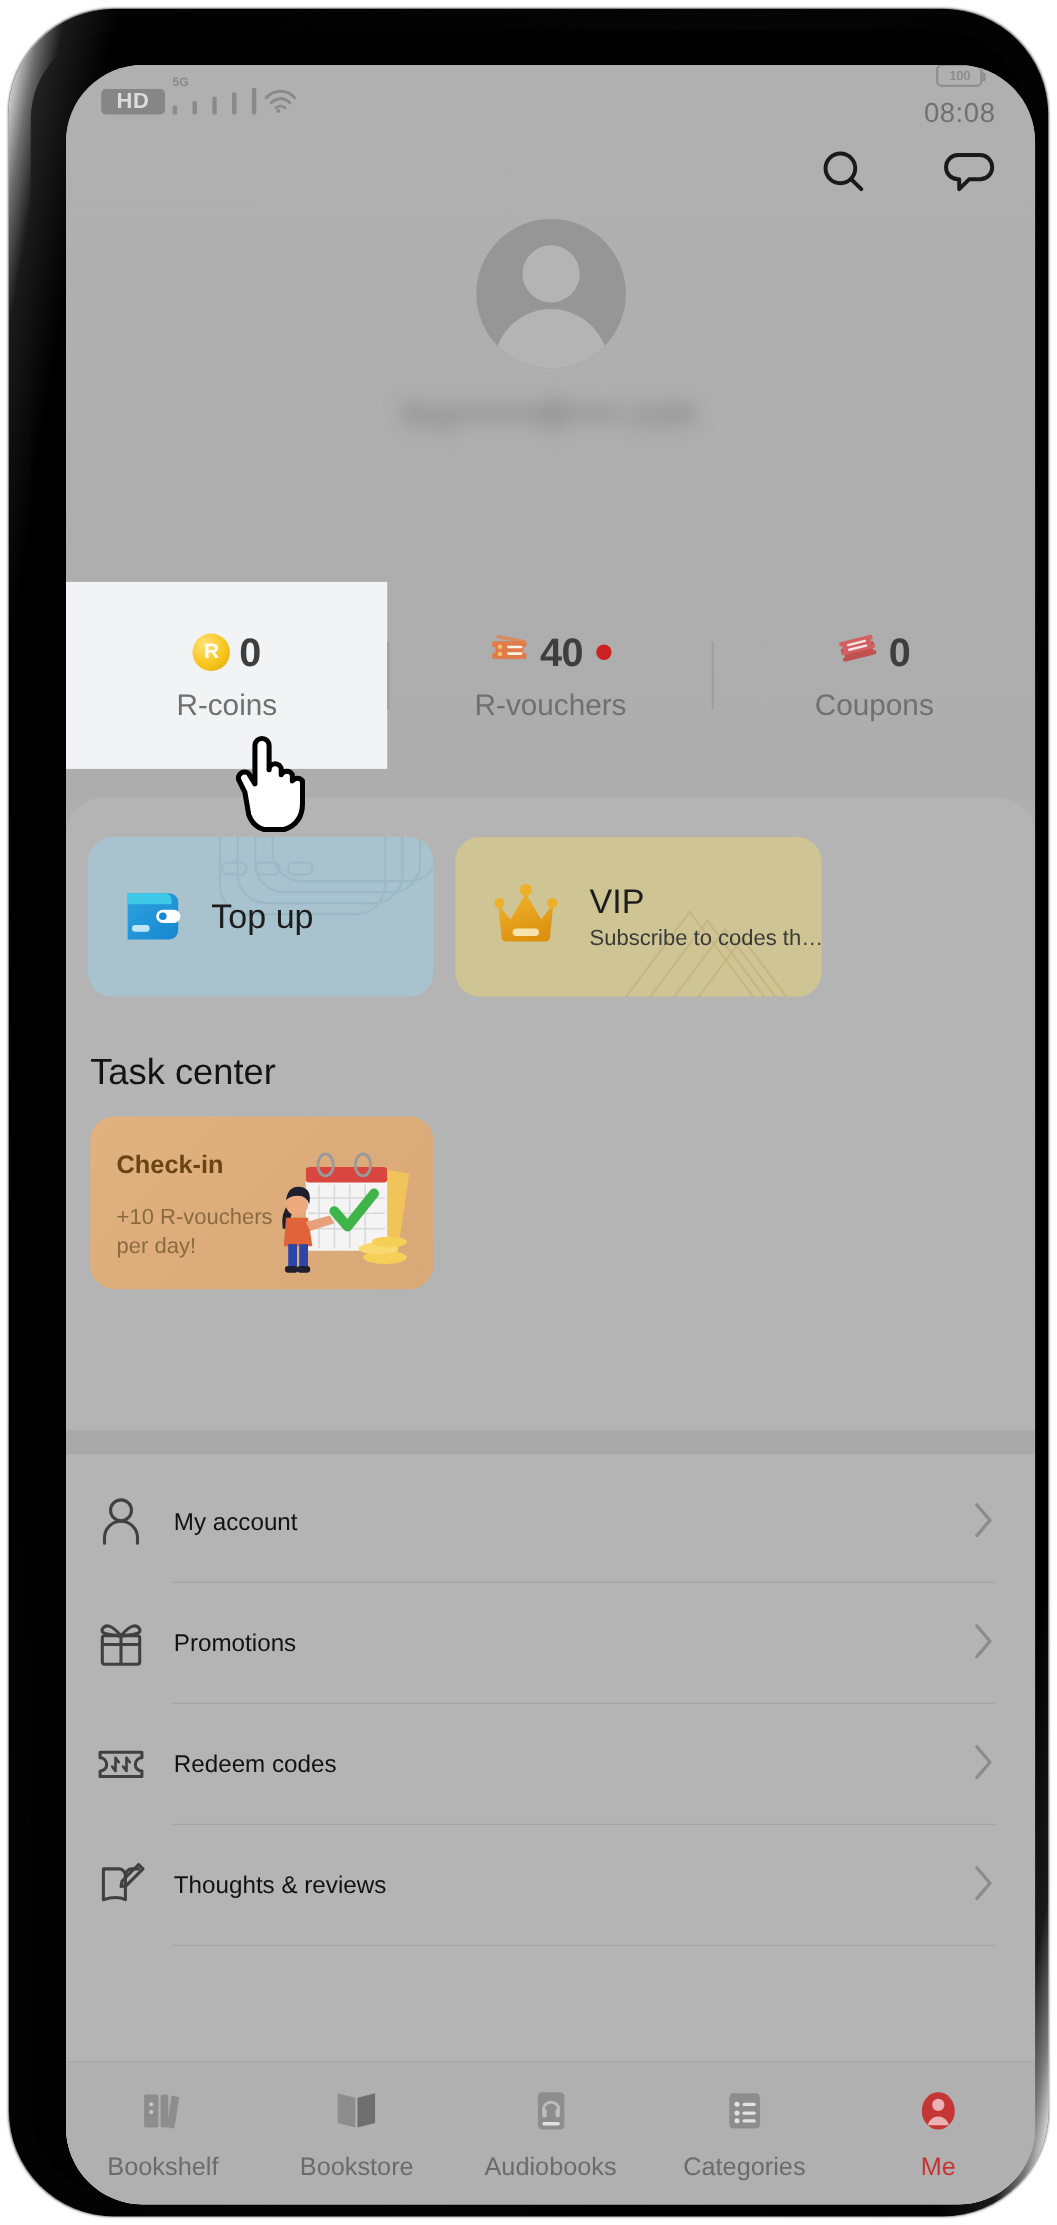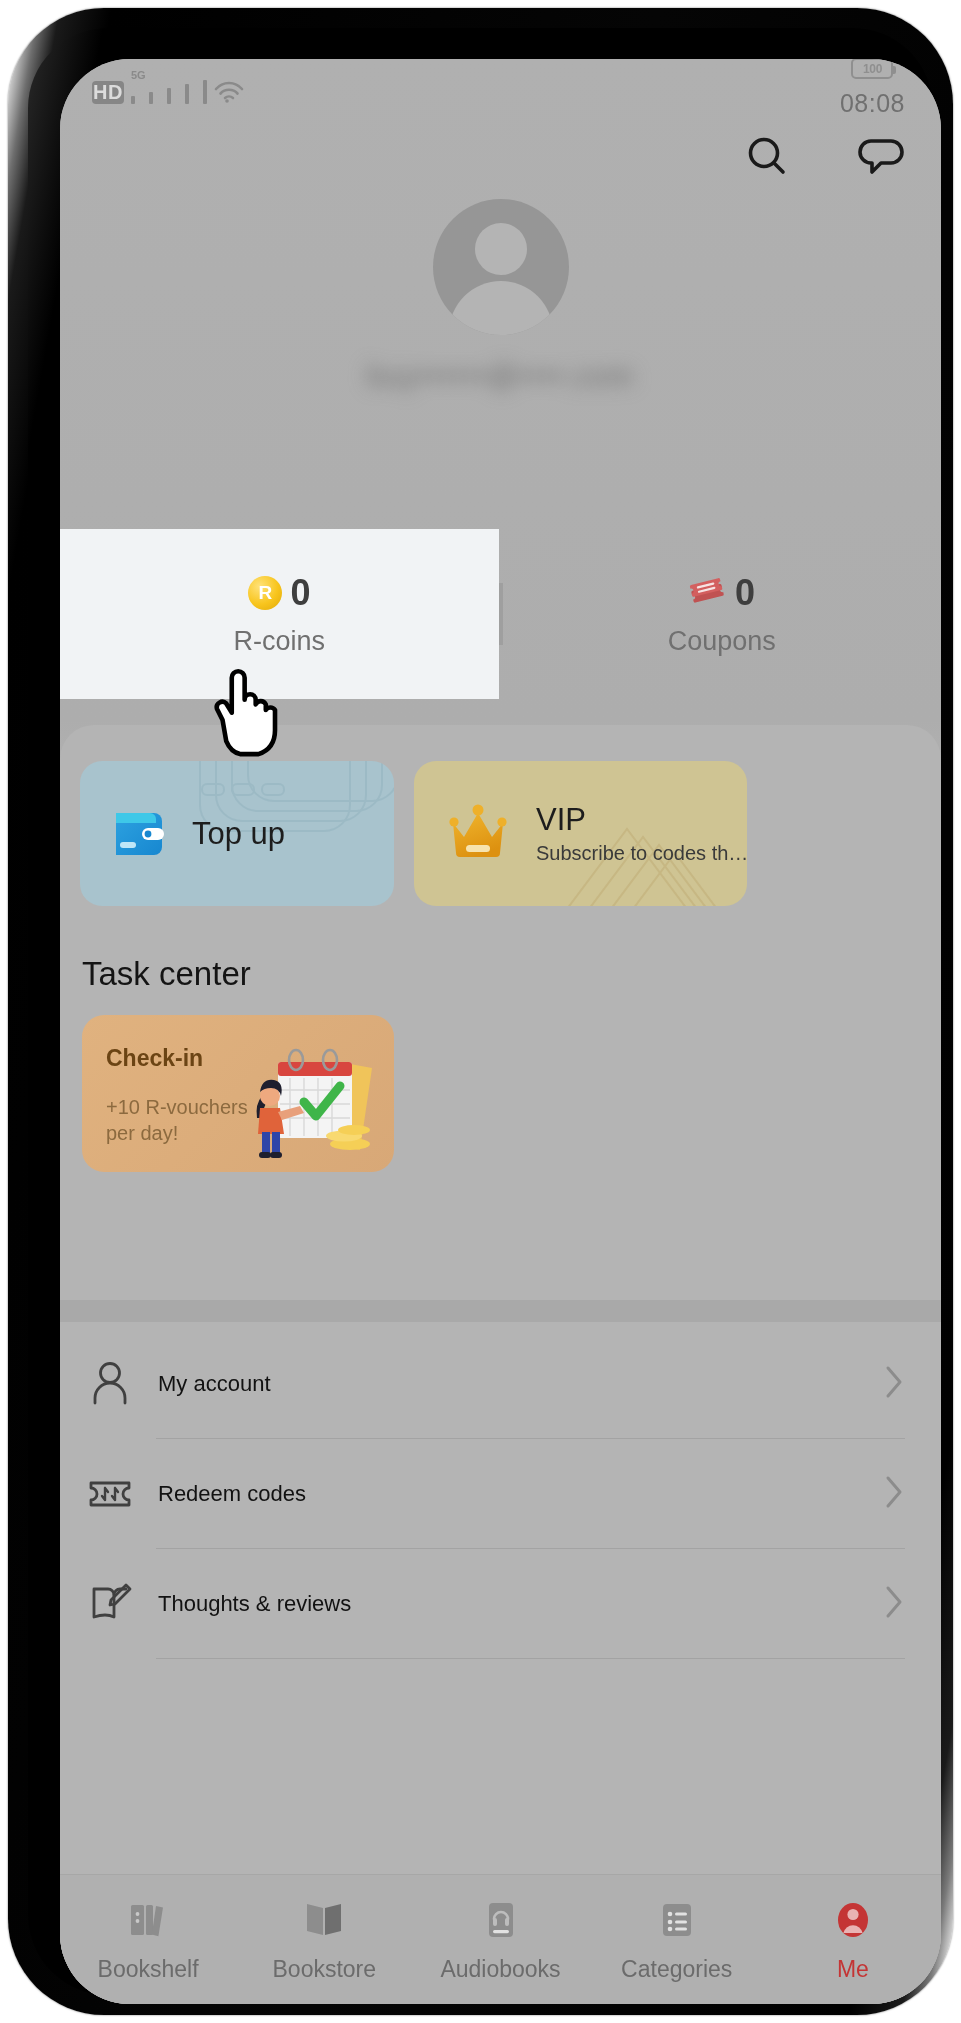--- a/index.html
+++ b/index.html
@@ -45,21 +45,21 @@
   
   #status-bar{
     position:absolute; left:0; top:0; width:100%; height:58px;
     display:flex; align-items:center; justify-content:space-between;
     padding:0 36px 0 32px;
     color:#6f6f6f;
   }
   .sb-left{display:flex;align-items:flex-end;gap:7px;}
   .hd-badge{
     font-size:20px;font-weight:700;color:#dcdcdc;background:#868686;
-    border-radius:4px;padding:1px 1px;line-height:1.05;letter-spacing:.5px;
+    border-radius:4px;padding:1px 14px;line-height:1.05;letter-spacing:.5px;
   }
   .sig-wrap{display:flex;align-items:flex-end;gap:14px;position:relative;padding-top:8px;}
   .sig-5g{position:absolute;top:-3px;left:0;font-size:11px;color:#8a8a8a;font-weight:600;}
   .bar{width:4px;background:#8a8a8a;border-radius:1px;}
   .b1{height:8px}.b2{height:12px}.b3{height:16px}.b4{height:20px}.b5{height:24px}
   .wifi{position:relative;width:30px;height:24px;}
   .sb-right{display:flex;align-items:center;gap:10px;flex-direction:column;}
   .battery{
     border:2px solid #8f8f8f;border-radius:5px;width:42px;height:21px;
     display:flex;align-items:center;justify-content:center;position:relative;
@@ -231,20 +231,37 @@
           <div class="stat active">
             <div class="row">
               <span class="coin">R</span>
               <span class="num">0</span>
             </div>
             <span class="lbl">R-coins</span>
           </div>
 
           <div class="stat-div"></div>
 
+          <div class="stat">
+            <div class="row">
+              <span>
+                <svg width="38" height="34" viewBox="0 0 38 34">
+                  <path d="M7 4 L33 9 L32 12 L6 7 Z" fill="#d98a5e"></path>
+                  <path d="M4 10 h28 a1.6 1.6 0 0 1 1.6 1.6 v3.2 a3.2 3.2 0 0 0 0 6.4 v3.2 a1.6 1.6 0 0 1 -1.6 1.6 h-28 a1.6 1.6 0 0 1 -1.6 -1.6 v-3.2 a3.2 3.2 0 0 0 0 -6.4 v-3.2 a1.6 1.6 0 0 1 1.6 -1.6 z" fill="#e07b4a"></path>
+                  <circle cx="9.5" cy="15" r="2.1" fill="#f2c36b"></circle>
+                  <circle cx="9.5" cy="21.5" r="2.1" fill="#f2c36b"></circle>
+                  <rect x="16" y="14" width="14" height="2.4" rx="1.2" fill="#fdf3e6"></rect>
+                  <rect x="16" y="20" width="14" height="2.4" rx="1.2" fill="#fdf3e6"></rect>
+                </svg>
+              </span>
+              <span class="num">40</span>
+              <span class="dot-badge"></span>
+            </div>
+            <span class="lbl">R-vouchers</span>
+          </div>
 
           <div class="stat-div"></div>
 
           <div class="stat">
             <div class="row">
               <span>
                 <svg width="38" height="32" viewBox="0 0 38 32">
                   <g transform="rotate(-14 19 16)">
                     <path d="M4 12 h28 a1.5 1.5 0 0 1 1.5 1.5 v2 a2.6 2.6 0 0 0 0 5.2 v2 a1.5 1.5 0 0 1 -1.5 1.5 h-28 a1.5 1.5 0 0 1 -1.5 -1.5 v-2 a2.6 2.6 0 0 0 0 -5.2 v-2 a1.5 1.5 0 0 1 1.5 -1.5 z" fill="#c05252"></path>
                     <path d="M4 6 h28 a1.5 1.5 0 0 1 1.5 1.5 v2 a2.6 2.6 0 0 0 0 5.2 v2 a1.5 1.5 0 0 1 -1.5 1.5 h-28 a1.5 1.5 0 0 1 -1.5 -1.5 v-2 a2.6 2.6 0 0 0 0 -5.2 v-2 a1.5 1.5 0 0 1 1.5 -1.5 z" fill="#d35f5f"></path>
@@ -383,20 +400,38 @@
               </span>
               <span class="mlabel">My account</span>
               <span>
                 <svg width="22" height="38" viewBox="0 0 22 38">
                     <path d="M5 5 L17 19 L5 33" stroke="#8c8c8c" stroke-width="3" fill="none" stroke-linecap="round" stroke-linejoin="round"></path>
                   </svg>
               </span>
               <span class="divider"></span>
             </div>
 
+            <div class="menu-row">
+              <span class="mi">
+                <svg width="46" height="48" viewBox="0 0 46 48">
+                  <rect x="6" y="17" width="34" height="26" rx="2" stroke="#404040" stroke-width="2.8" fill="none"></rect>
+                  <line x1="6" y1="25" x2="40" y2="25" stroke="#404040" stroke-width="2.8"></line>
+                  <line x1="23" y1="17" x2="23" y2="43" stroke="#404040" stroke-width="2.8"></line>
+                  <path d="M23 17 q-12 -14 -17 -6 q-3 5 17 6 z" stroke="#404040" stroke-width="2.8" fill="none"></path>
+                  <path d="M23 17 q12 -14 17 -6 q3 5 -17 6 z" stroke="#404040" stroke-width="2.8" fill="none"></path>
+                </svg>
+              </span>
+              <span class="mlabel">Promotions</span>
+              <span>
+                <svg width="22" height="38" viewBox="0 0 22 38">
+                    <path d="M5 5 L17 19 L5 33" stroke="#8c8c8c" stroke-width="3" fill="none" stroke-linecap="round" stroke-linejoin="round"></path>
+                  </svg>
+              </span>
+              <span class="divider"></span>
+            </div>
 
             <div class="menu-row">
               <span class="mi">
                 <svg width="48" height="42" viewBox="0 0 48 42">
                   <path d="M5 10 h38 a0 0 0 0 1 0 0 v5 a6 6 0 0 0 0 12 v5 h-38 v-5 a6 6 0 0 0 0 -12 z" stroke="#404040" stroke-width="2.8" fill="none" stroke-linejoin="round"></path>
                   <path d="M19 15 v12 M19 27 l-3 -4 M19 15 l3 4" stroke="#404040" stroke-width="2.4" fill="none" stroke-linecap="round"></path>
                   <path d="M29 27 v-12 M29 15 l3 4 M29 27 l-3 -4" stroke="#404040" stroke-width="2.4" fill="none" stroke-linecap="round"></path>
                 </svg>
               </span>
               <span class="mlabel">Redeem codes</span>

